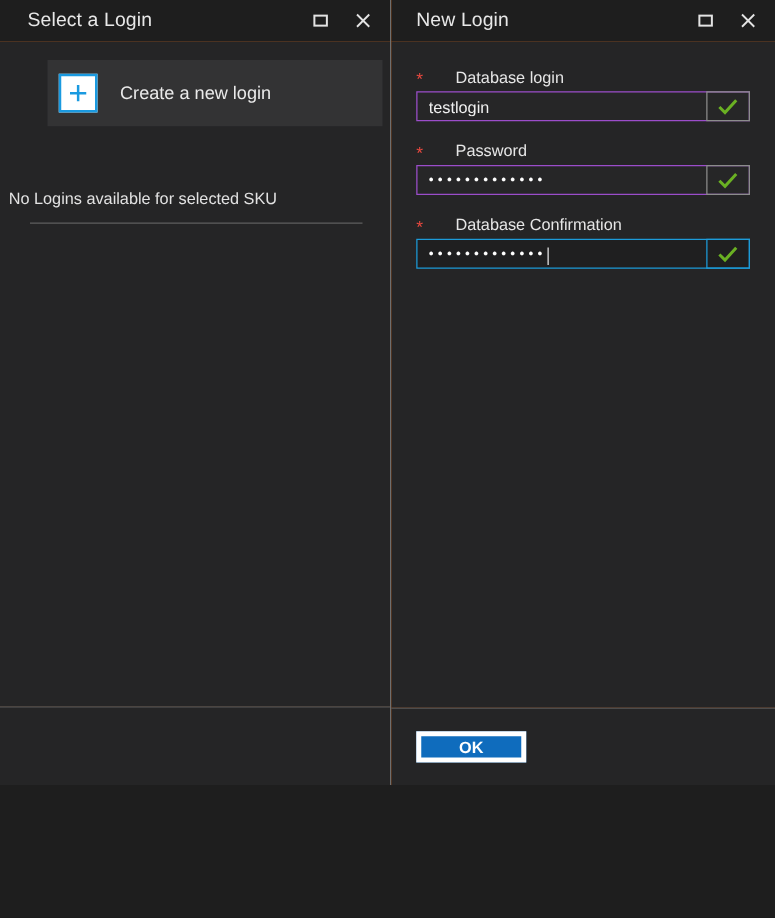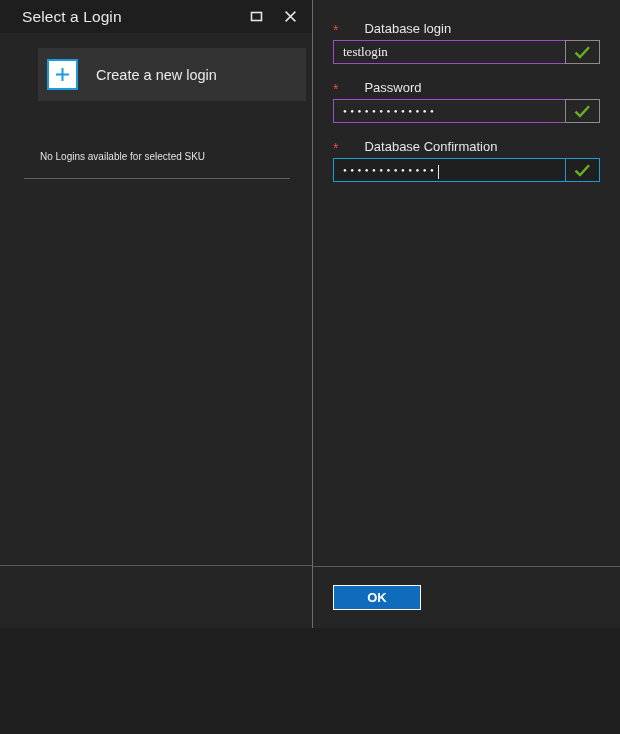--- a/index.html
+++ b/index.html
@@ -119,24 +119,24 @@
   }
   .plus-box svg { display: block; }
   .create-label {
     margin-left: 18px;
     color: #eaeaea;
     font-size: 14.5px;
   }
 
   .empty-note {
     position: absolute;
-    left: 40px;
+    left: 7px;
     top: 118px;
     color: #e2e2e2;
-    font-size: 10px;
+    font-size: 13px;
   }
   .left-divider {
     position: absolute;
     left: 24px;
     top: 145px;
     width: 266px;
     height: 1px;
     background: #5f5f5f;
   }
 
@@ -198,21 +198,20 @@
   }
   .input-box.focused {
     border-color: #1d9bd8;
     background: #1f1f20;
   }
   .input-value {
     color: #f0f0f0;
     font-size: 13px;
     white-space: nowrap;
     overflow: hidden;
-    font-family: Liberation Serif, serif;
   }
   .input-value.dots {
     letter-spacing: 3.4px;
     font-size: 11px;
     color: #ffffff;
   }
   .caret {
     display: inline-block;
     width: 1px;
     height: 14px;
@@ -234,21 +233,21 @@
     justify-content: center;
     background: transparent;
   }
   .input-wrap.focused-wrap .valid-box { border-color: #1d9bd8; }
   .valid-box svg { display: block; }
 
   .ok-button {
     width: 88px;
     height: 25px;
     background: #0f6cbd;
-    border: 1px solid #ffffff;
+    border: 4px solid #ffffff;
     box-sizing: border-box;
     color: #ffffff;
     font-size: 13px;
     font-weight: bold;
     display: flex;
     align-items: center;
     justify-content: center;
     cursor: default;
     font-family: "Liberation Sans", sans-serif;
     padding: 0;
@@ -291,20 +290,35 @@
       <div class="empty-note">No Logins available for selected SKU</div>
       <div class="left-divider"></div>
 
     </div>
 
     <div class="left-footer"></div>
   </div>
 
   <div class="panel panel-right">
 
+    <div class="titlebar">
+      <div class="titlebar-title">New Login</div>
+      <div class="titlebar-buttons">
+        <div class="win-btn">
+          <svg width="13" height="13" viewBox="0 0 13 13" aria-hidden="true">
+            <rect x="1.5" y="2.5" width="10" height="8" fill="none" stroke="#e3e3e3" stroke-width="1.6"></rect>
+          </svg>
+        </div>
+        <div class="win-btn">
+          <svg width="13" height="13" viewBox="0 0 13 13" aria-hidden="true">
+            <path d="M1.6 1.6 L11.4 11.4 M11.4 1.6 L1.6 11.4" stroke="#e3e3e3" stroke-width="1.5" fill="none"></path>
+          </svg>
+        </div>
+      </div>
+    </div>
 
     <div class="right-body">
 
       <div class="field">
         <div class="field-label">
           <span class="req-star">*</span>
           <span class="label-text">Database login</span>
         </div>
         <div class="input-wrap">
           <div class="input-box">

